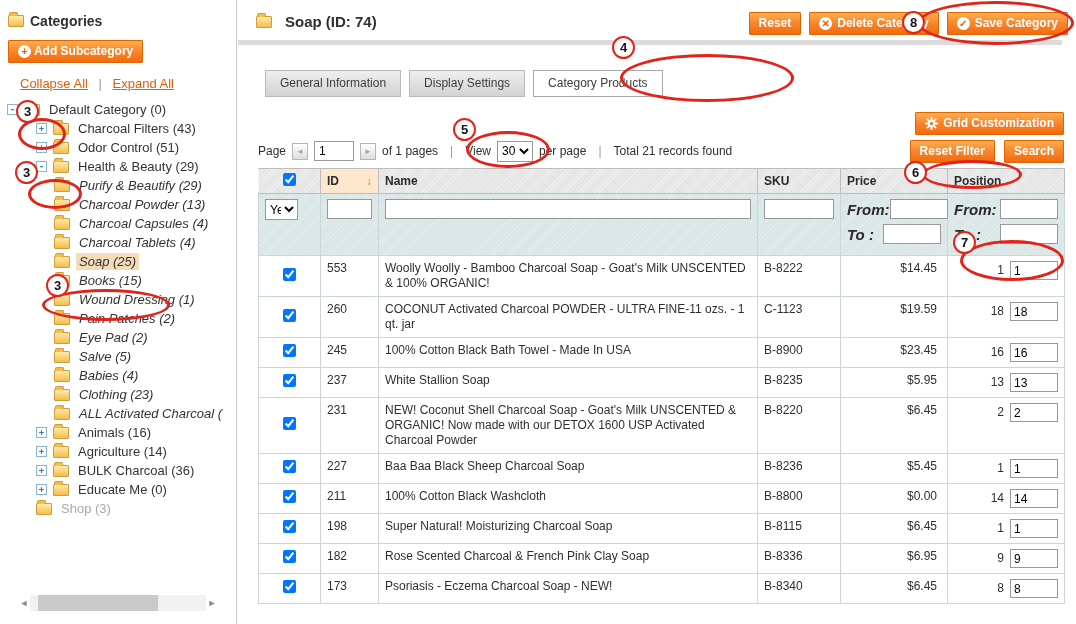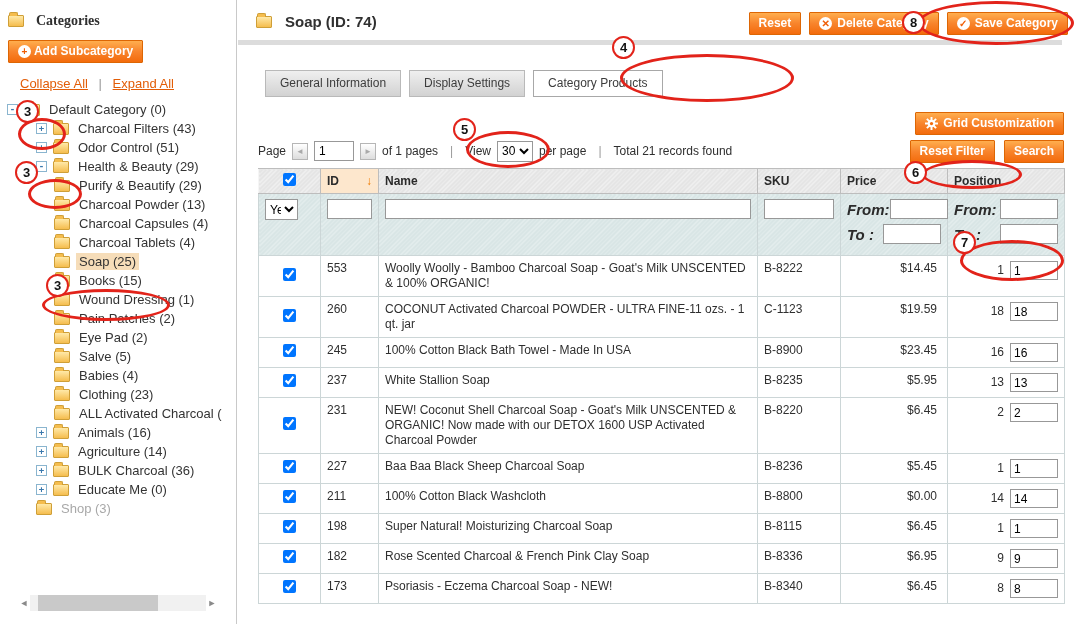--- a/index.html
+++ b/index.html
@@ -6,32 +6,32 @@
   html,body { background:#fff; }
   body { font-family:"Liberation Sans", sans-serif; font-size:12px; color:#2f2f2f; }
   .screen { position:relative; width:1076px; height:624px; overflow:hidden; background:#fff; }
 
   
   .btn { display:inline-flex; align-items:center; gap:5px; background:linear-gradient(180deg,#ffae4e,#f8842c 50%,#f36b0c); border:1px solid #dd6604; border-radius:1px; color:#fff; font-weight:bold; font-size:12px; padding:3px 9px 4px; cursor:pointer; white-space:nowrap; }
   .btn .ic-circle { display:inline-flex; width:13px; height:13px; border-radius:50%; background:#fff; color:#ef5e06; font:bold 10px/11px "Liberation Sans",sans-serif; align-items:center; justify-content:center; }
 
   
   .sidebar { position:absolute; left:0; top:0; width:237px; height:624px; border-right:1px solid #c9c9c9; overflow:hidden; background:#fff; }
-  .sidebar-title { display:flex; align-items:center; gap:6px; margin:13px 0 0 8px;font-family:Liberation Serif, serif; }
+  .sidebar-title { display:flex; align-items:center; margin:13px 0 0 8px; }
   .sidebar-title h1 { font-size:14px; color:#303030; }
   .side-btn { margin:9px 0 0 8px; display:block; }
   .side-btn:first-of-type { margin-top:11px; }
   .tree-links { margin:13px 0 0 20px; font-size:13px; }
   .tree-links a { color:#e25d07; text-decoration:underline; cursor:pointer; }
   .tree-links .sep { color:#999; margin:0 7px; }
   .tree { margin-top:9px; }
   .tree-item { height:19px; display:flex; align-items:center; white-space:nowrap; font-size:13px; color:#333; cursor:pointer; }
   .tree-item.l0 { padding-left:7px; }
   .tree-item.l1 { padding-left:36px; }
-  .tree-item.l2 { padding-left:54px; }
+  .tree-item.l2 { padding-left:54px;font-style:italic; }
   .tree-item.disabled .label { color:#a8a8a8; }
   .tree-item .label { padding:1px 3px; }
   .tree-item.selected .label { background:#f6ddb9; }
   .expander { flex:0 0 11px; width:11px; height:11px; border:1px solid #8ab5cf; background:#fff; color:#3a78ad; font:bold 9px/9px "DejaVu Sans Mono",monospace; text-align:center; margin-right:6px; }
   .folder { flex:0 0 16px; position:relative; width:16px; height:12px; background:linear-gradient(#ffe9a8,#f5bd4e); border:1px solid #cf9f37; border-radius:1px; margin-right:6px; }
   .folder::before { content:""; position:absolute; top:-4px; left:0px; width:7px; height:3px; background:#f5bd4e; border:1px solid #cf9f37; border-bottom:none; border-radius:2px 2px 0 0; }
   .hscroll { position:absolute; left:18px; bottom:13px; width:200px; height:17px; display:flex; align-items:center; }
   .hscroll .arr { color:#8a8a8a; font-size:9px; width:12px; text-align:center; cursor:pointer; }
   .hscroll .track { flex:1; height:16px; background:#f1f1f1; position:relative; }
   .hscroll .thumb { position:absolute; left:8px; top:0; width:120px; height:16px; background:#c9c9c9; cursor:pointer; }

